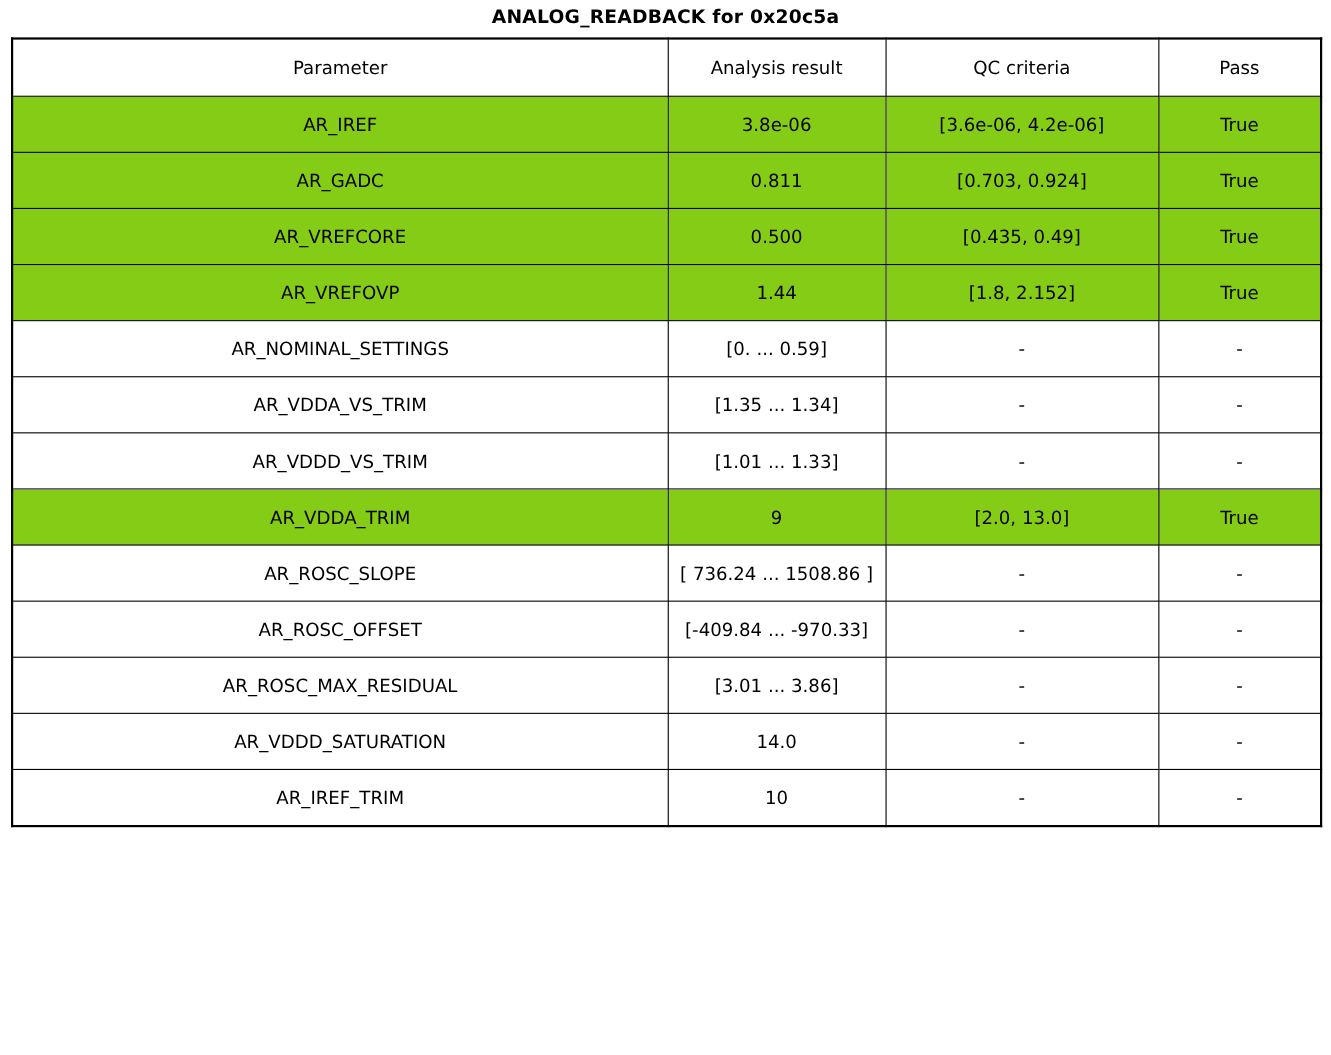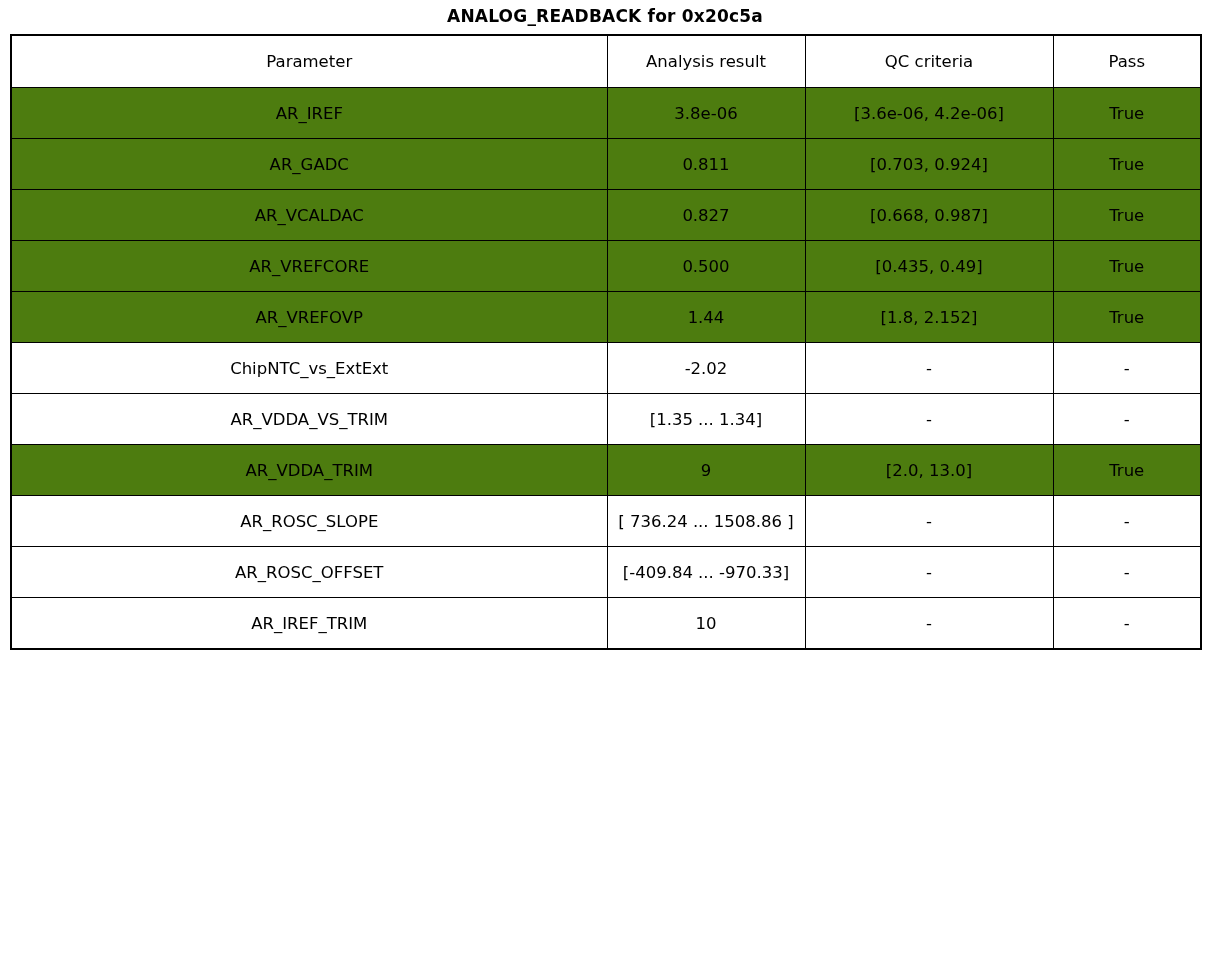--- a/index.html
+++ b/index.html
@@ -49,21 +49,21 @@
     font-weight: normal;
     height: 50px;
     padding: 0 4px;
     overflow: hidden;
     white-space: nowrap;
   }
   table.qc thead th {
     height: 51px;
   }
   tr.pass-row td {
-    background: #4d7c0f;
+    background: #84cc16;
   }
   tr.plain-row td {
     background: #ffffff;
   }
   td.result-clip {
     padding: 0;
   }
 </style>
 </head>
 <body>
@@ -94,46 +94,46 @@
           <td>[3.6e-06, 4.2e-06]</td>
           <td>True</td>
         </tr>
         <tr class="pass-row">
           <td>AR_GADC</td>
           <td class="result-clip">0.811</td>
           <td>[0.703, 0.924]</td>
           <td>True</td>
         </tr>
         <tr class="pass-row">
-          <td>AR_VCALDAC</td>
-          <td class="result-clip">0.827</td>
-          <td>[0.668, 0.987]</td>
-          <td>True</td>
-        </tr>
-        <tr class="pass-row">
           <td>AR_VREFCORE</td>
           <td class="result-clip">0.500</td>
           <td>[0.435, 0.49]</td>
           <td>True</td>
         </tr>
         <tr class="pass-row">
           <td>AR_VREFOVP</td>
           <td class="result-clip">1.44</td>
           <td>[1.8, 2.152]</td>
           <td>True</td>
         </tr>
         <tr class="plain-row">
-          <td>ChipNTC_vs_ExtExt</td>
-          <td class="result-clip">-2.02</td>
+          <td>AR_NOMINAL_SETTINGS</td>
+          <td class="result-clip">[0.   ... 0.59]</td>
           <td>-</td>
           <td>-</td>
         </tr>
         <tr class="plain-row">
           <td>AR_VDDA_VS_TRIM</td>
           <td class="result-clip">[1.35 ... 1.34]</td>
+          <td>-</td>
+          <td>-</td>
+        </tr>
+        <tr class="plain-row">
+          <td>AR_VDDD_VS_TRIM</td>
+          <td class="result-clip">[1.01 ... 1.33]</td>
           <td>-</td>
           <td>-</td>
         </tr>
         <tr class="pass-row">
           <td>AR_VDDA_TRIM</td>
           <td class="result-clip">9</td>
           <td>[2.0, 13.0]</td>
           <td>True</td>
         </tr>
         <tr class="plain-row">
@@ -142,20 +142,32 @@
           <td>-</td>
           <td>-</td>
         </tr>
         <tr class="plain-row">
           <td>AR_ROSC_OFFSET</td>
           <td class="result-clip">[-409.84 ... -970.33]</td>
           <td>-</td>
           <td>-</td>
         </tr>
         <tr class="plain-row">
+          <td>AR_ROSC_MAX_RESIDUAL</td>
+          <td class="result-clip">[3.01 ... 3.86]</td>
+          <td>-</td>
+          <td>-</td>
+        </tr>
+        <tr class="plain-row">
+          <td>AR_VDDD_SATURATION</td>
+          <td class="result-clip">14.0</td>
+          <td>-</td>
+          <td>-</td>
+        </tr>
+        <tr class="plain-row">
           <td>AR_IREF_TRIM</td>
           <td class="result-clip">10</td>
           <td>-</td>
           <td>-</td>
         </tr>
       </tbody>
   </table>
 
 </div>
 

